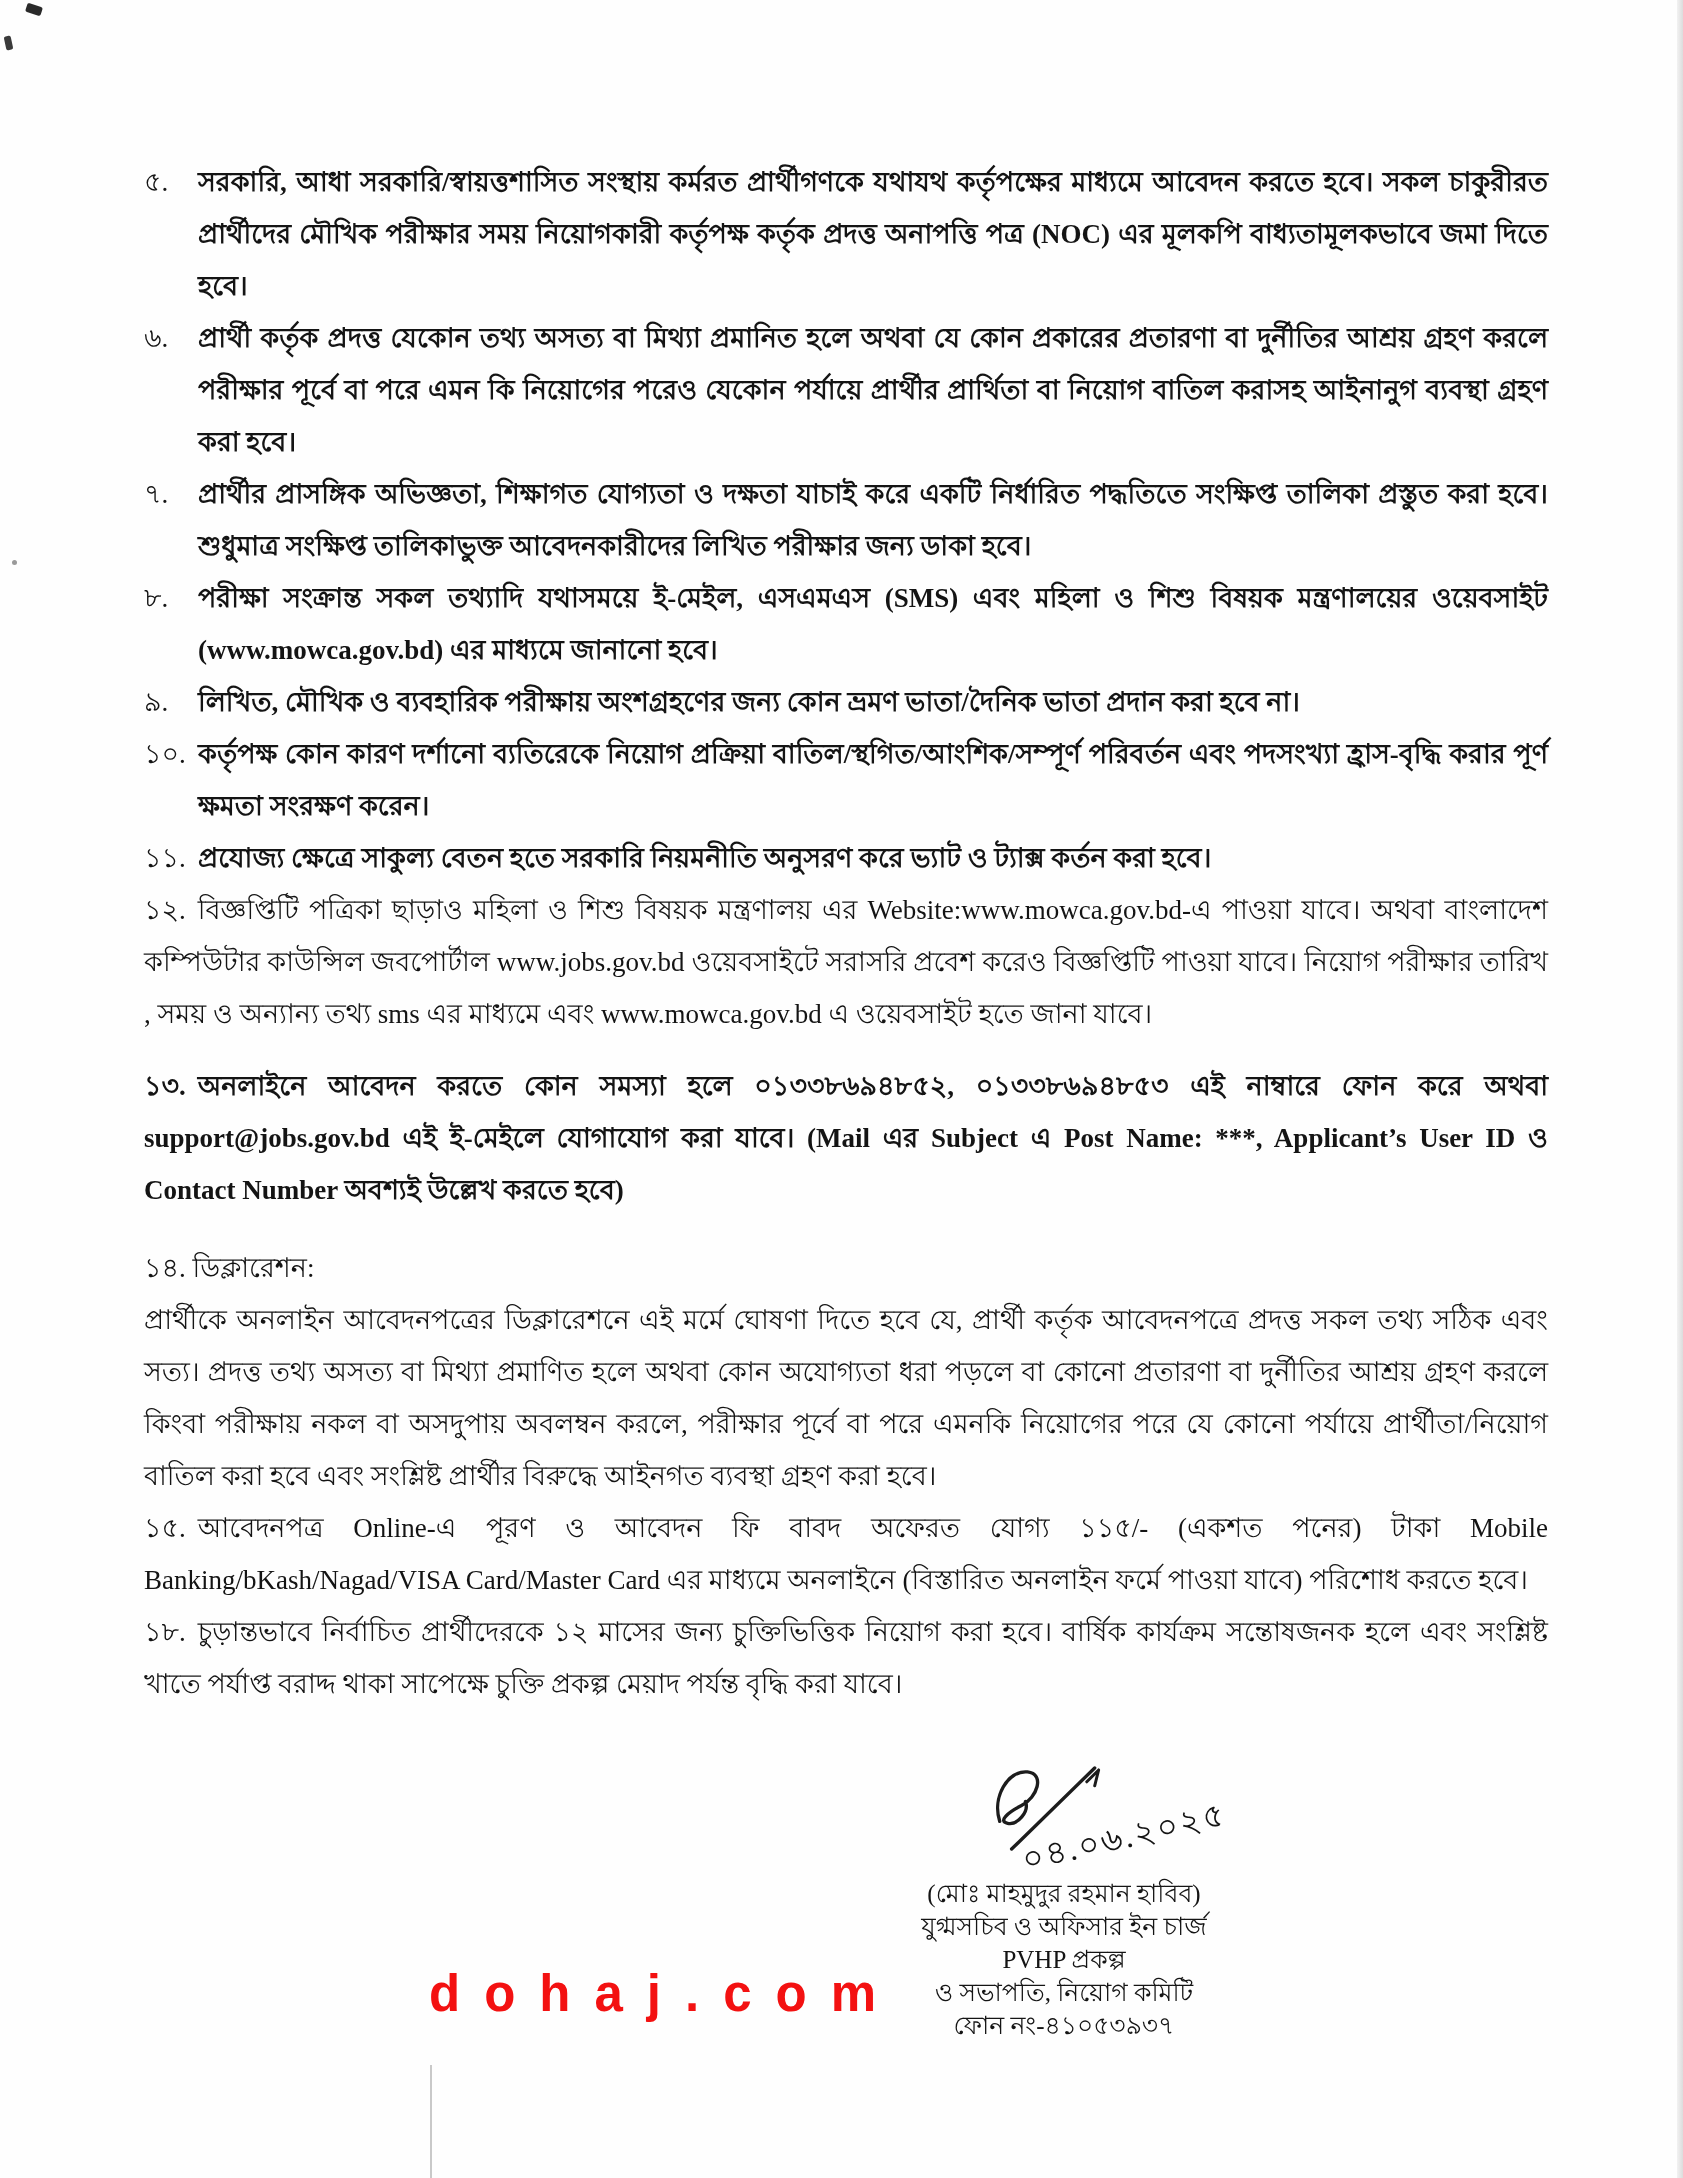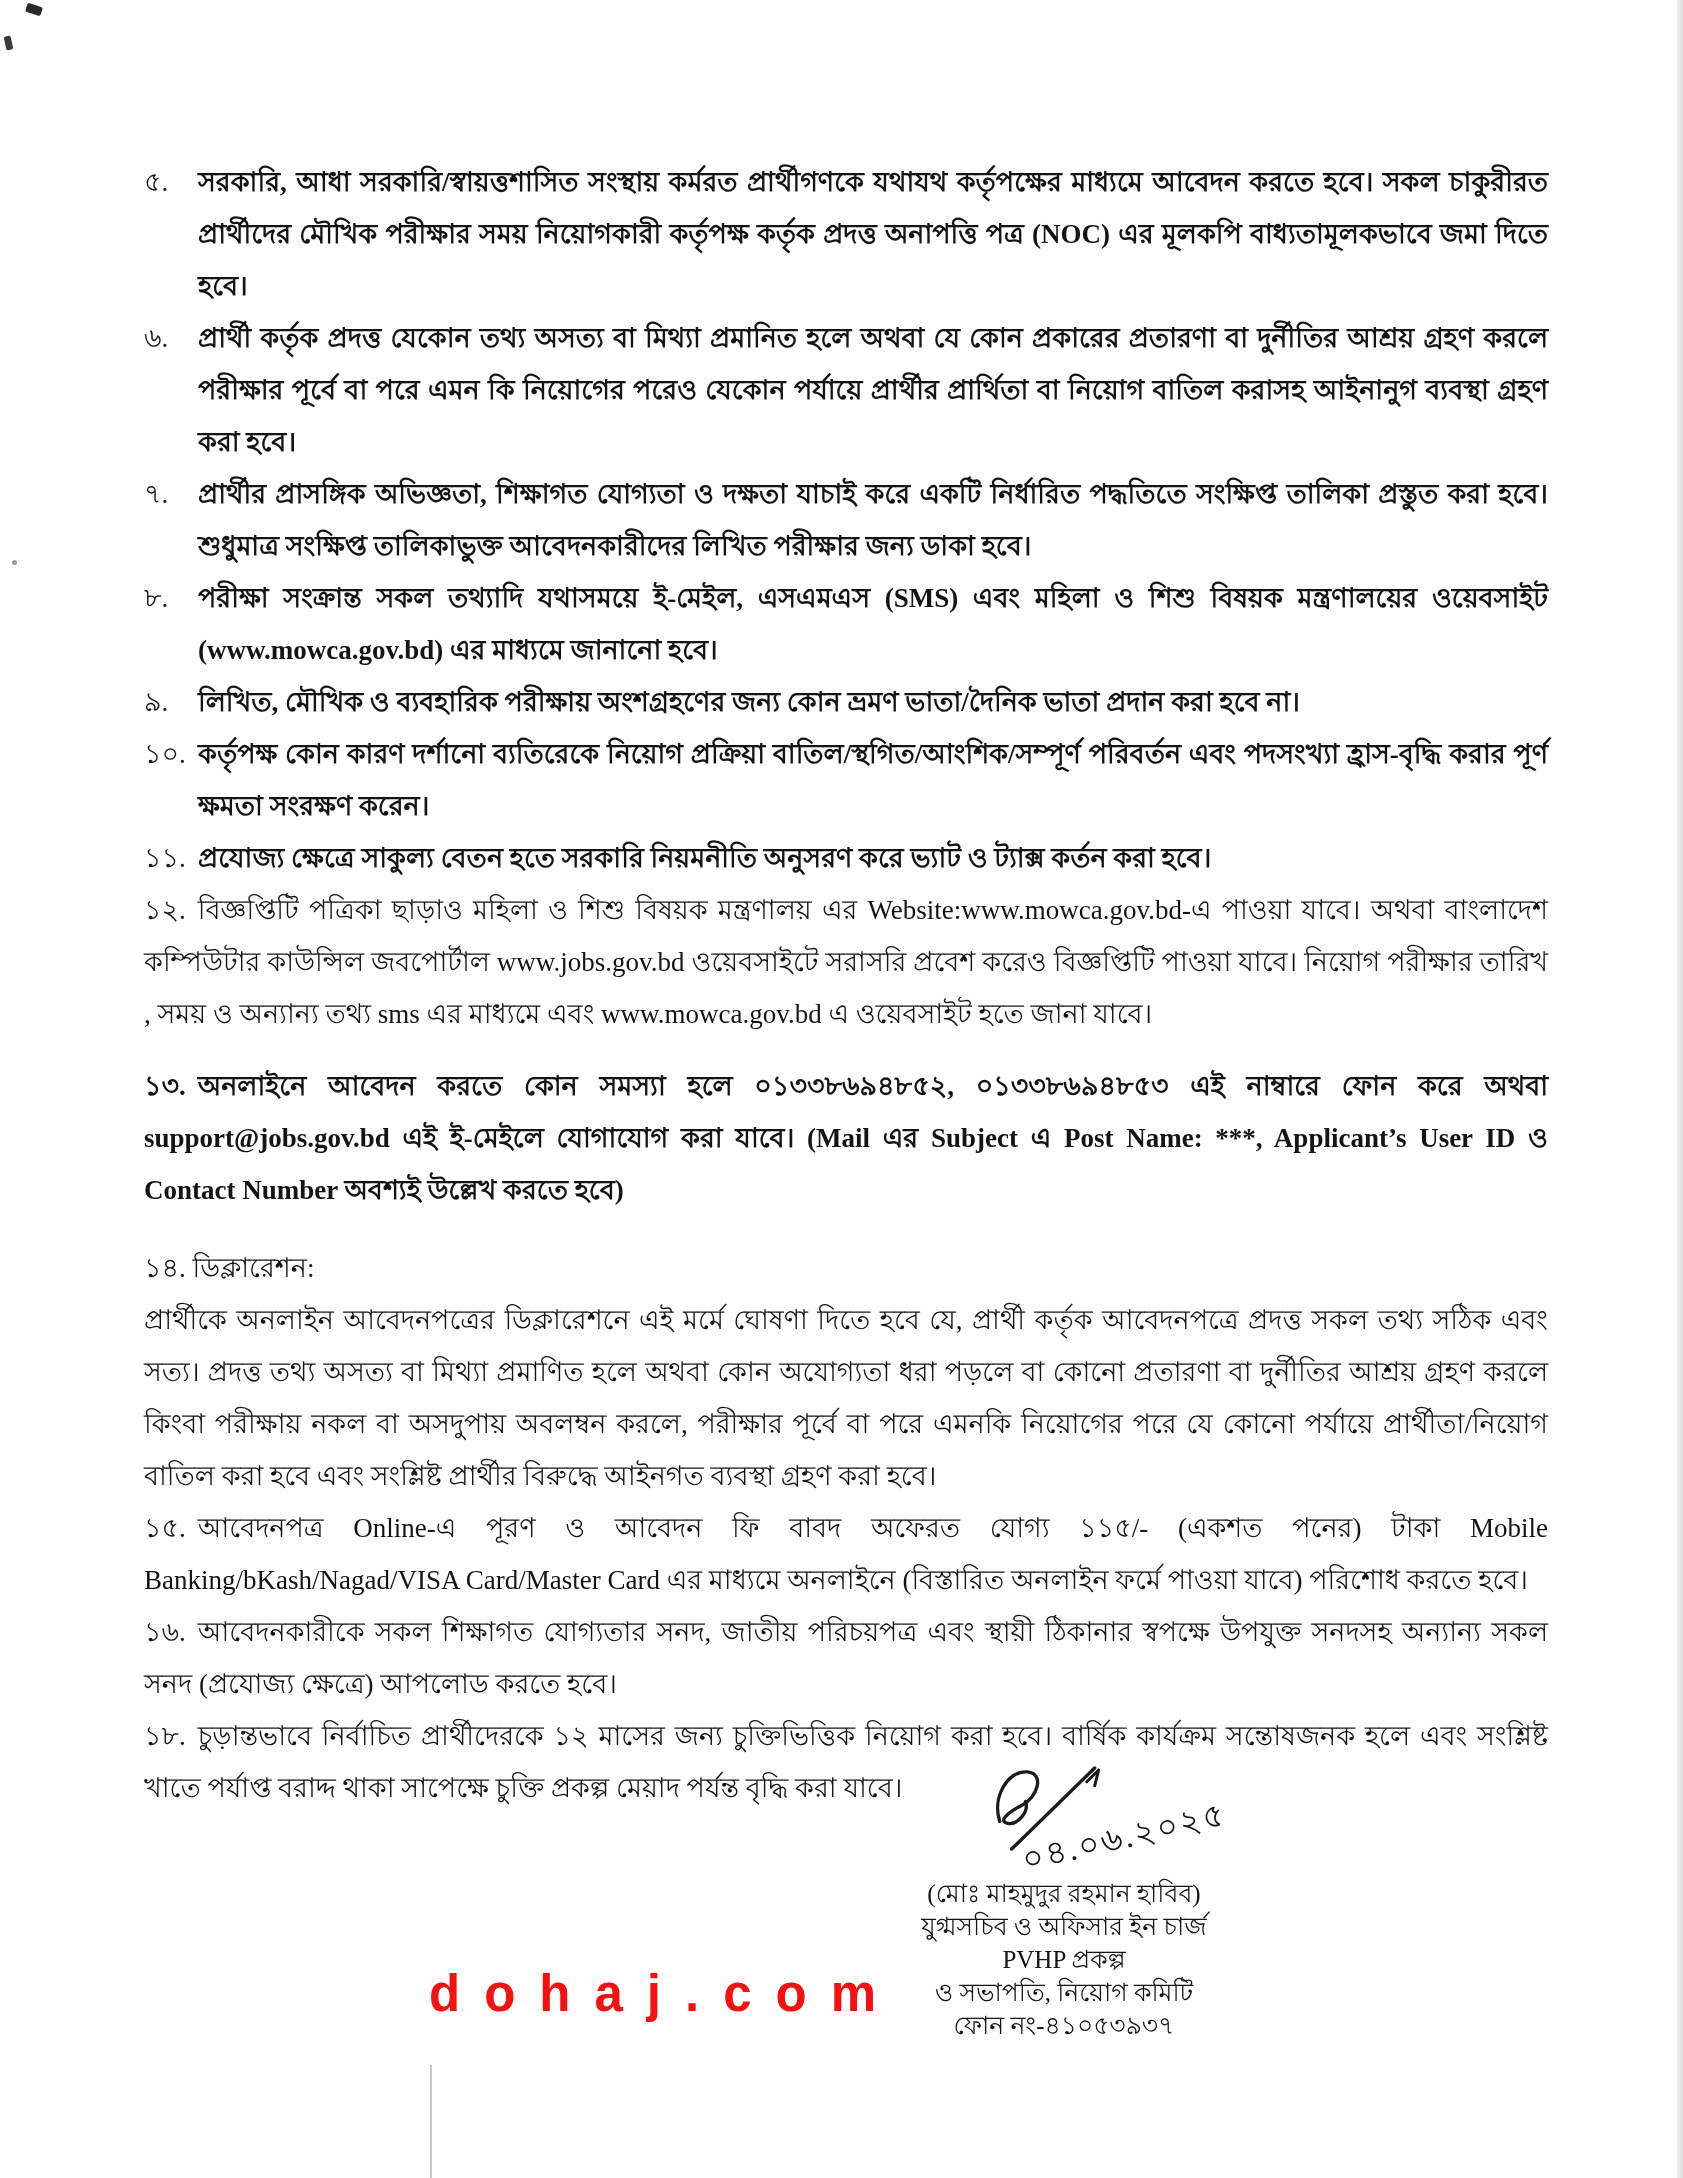--- a/index.html
+++ b/index.html
@@ -116,23 +116,20 @@
       <span class="numi">১৩.</span><span>অনলাইনে আবেদন করতে কোন সমস্যা হলে ০১৩৩৮৬৯৪৮৫২, ০১৩৩৮৬৯৪৮৫৩ এই নাম্বারে ফোন করে অথবা support@jobs.gov.bd এই ই-মেইলে যোগাযোগ করা যাবে। (Mail এর Subject এ Post Name: ***, Applicant’s User ID ও Contact Number অবশ্যই উল্লেখ করতে হবে)</span>
     </div>
 
     <div class="decl-heading">১৪. ডিক্লারেশন:</div>
     <div class="decl-body">প্রার্থীকে অনলাইন আবেদনপত্রের ডিক্লারেশনে এই মর্মে ঘোষণা দিতে হবে যে, প্রার্থী কর্তৃক আবেদনপত্রে প্রদত্ত সকল তথ্য সঠিক এবং সত্য। প্রদত্ত তথ্য অসত্য বা মিথ্যা প্রমাণিত হলে অথবা কোন অযোগ্যতা ধরা পড়লে বা কোনো প্রতারণা বা দুর্নীতির আশ্রয় গ্রহণ করলে কিংবা পরীক্ষায় নকল বা অসদুপায় অবলম্বন করলে, পরীক্ষার পূর্বে বা পরে এমনকি নিয়োগের পরে যে কোনো পর্যায়ে প্রার্থীতা/নিয়োগ বাতিল করা হবে এবং সংশ্লিষ্ট প্রার্থীর বিরুদ্ধে আইনগত ব্যবস্থা গ্রহণ করা হবে।</div>
 
     <div class="term flat">
       <span class="numi">১৫.</span><span>আবেদনপত্র Online-এ পূরণ ও আবেদন ফি বাবদ অফেরত যোগ্য ১১৫/- (একশত পনের) টাকা Mobile Banking/bKash/Nagad/VISA Card/Master Card এর মাধ্যমে অনলাইনে (বিস্তারিত অনলাইন ফর্মে পাওয়া যাবে) পরিশোধ করতে হবে।</span>
     </div>
     <div class="term flat">
-      <span class="numi">১৬.</span><span>আবেদনকারীকে সকল শিক্ষাগত যোগ্যতার সনদ, জাতীয় পরিচয়পত্র এবং স্থায়ী ঠিকানার স্বপক্ষে উপযুক্ত সনদসহ অন্যান্য সকল সনদ  (প্রযোজ্য ক্ষেত্রে) আপলোড করতে হবে।</span>
-    </div>
-    <div class="term flat">
       <span class="numi">১৮.</span><span>চুড়ান্তভাবে নির্বাচিত প্রার্থীদেরকে ১২ মাসের জন্য চুক্তিভিত্তিক নিয়োগ করা হবে। বার্ষিক কার্যক্রম সন্তোষজনক হলে এবং সংশ্লিষ্ট খাতে পর্যাপ্ত বরাদ্দ থাকা সাপেক্ষে চুক্তি প্রকল্প মেয়াদ পর্যন্ত বৃদ্ধি করা যাবে।</span>
     </div>
 
   </div>
 
   <div class="sign-block">
     <div class="sign-graphic">
       <svg class="sign-svg" width="178" height="99" viewBox="0 0 180 100">
         <path d="M22,62 C14,38 30,10 50,12 C68,14 60,38 44,46 C30,53 20,62 30,64 C40,66 52,52 48,42" fill="none" stroke="#1c1c1c" stroke-width="3.4" stroke-linecap="round"></path>
         <path d="M34,90 L118,8" fill="none" stroke="#1c1c1c" stroke-width="3.4" stroke-linecap="round"></path>

